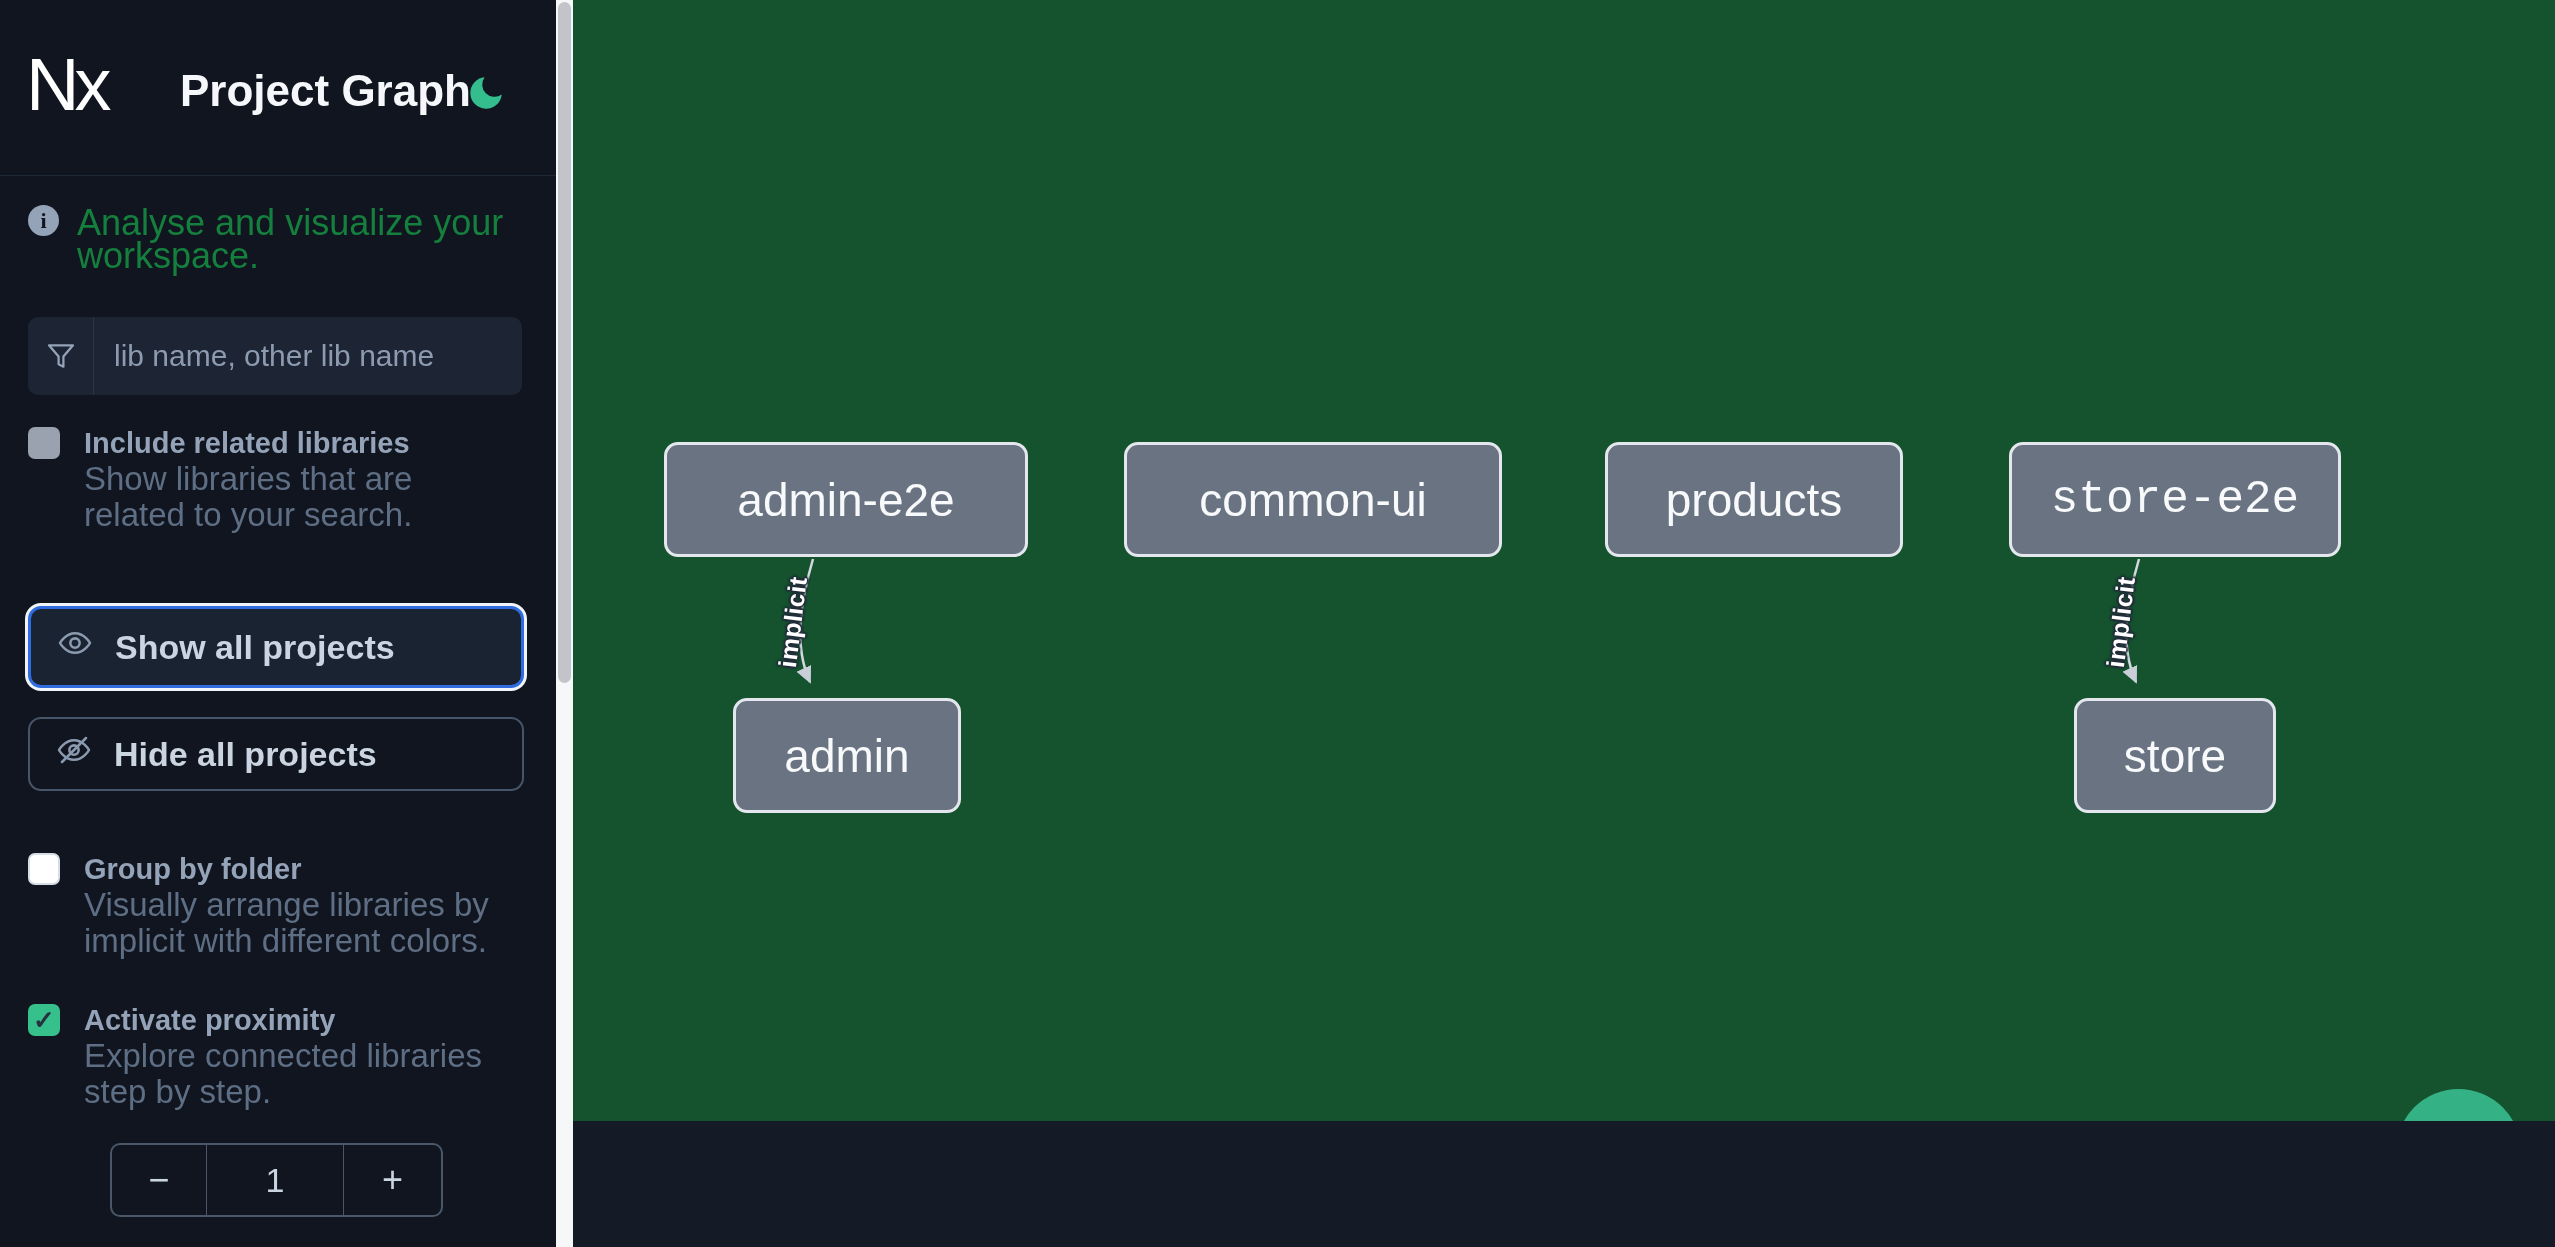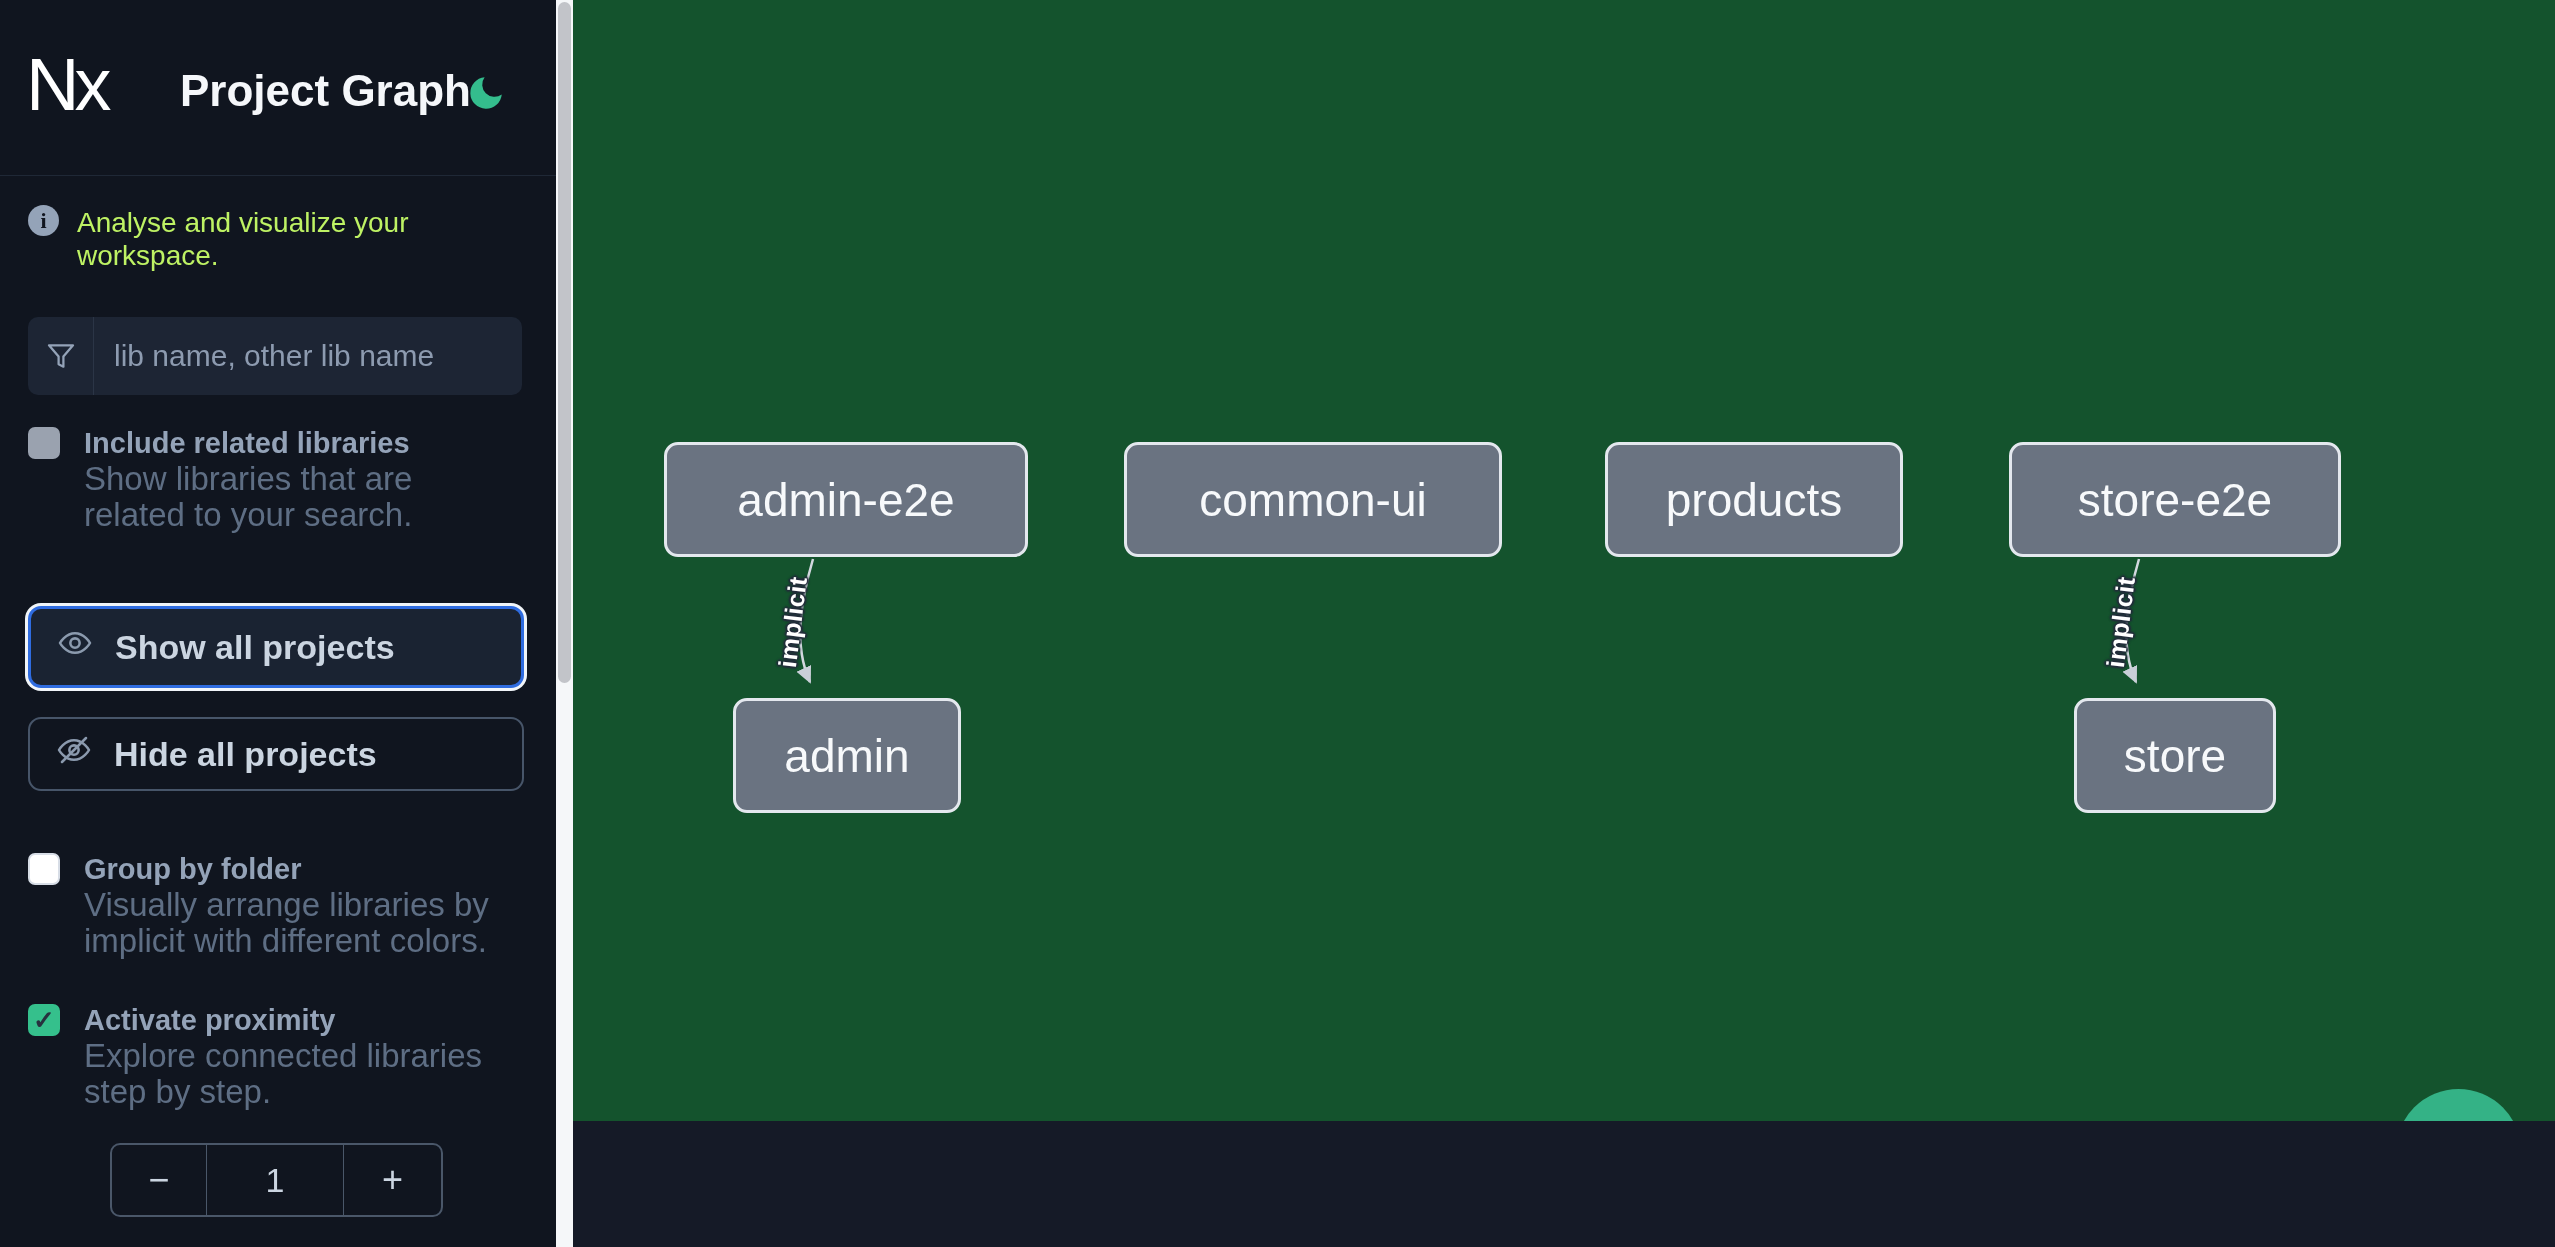--- a/index.html
+++ b/index.html
@@ -9,21 +9,21 @@
   
   .sidebar{position:absolute;left:0;top:0;width:556px;height:1247px;background:#10151f;}
   .sb-header{position:absolute;left:0;top:0;width:556px;height:176px;border-bottom:1px solid #1f2836;}
   .logo{position:absolute;left:26px;top:50px;color:#ffffff;font-size:74px;font-weight:400;letter-spacing:-5px;line-height:70px;}
   .app-title{position:absolute;left:180px;top:64px;margin:0;color:#f5f7fa;font-size:44px;font-weight:700;line-height:54px;}
   .theme-toggle{position:absolute;left:465px;top:72px;width:42px;height:42px;background:none;border:none;padding:0;cursor:pointer;}
 
   .info-row{position:absolute;left:28px;top:205px;display:flex;align-items:flex-start;gap:18px;width:500px;}
   .info-icon{flex:0 0 auto;width:31px;height:31px;border-radius:50%;background:#94a3b8;color:#10151f;
              font-size:22px;font-weight:800;display:flex;align-items:center;justify-content:center;font-family:"Liberation Serif",serif;}
-  .info-text{color:#bef264;font-size:28px;line-height:33px;padding-top:1px;}
+  .info-text{color:#15803d;font-size:36px;line-height:33px;padding-top:1px;}
 
   .search{position:absolute;left:28px;top:317px;width:494px;height:78px;background:#1d2534;border-radius:10px;
           display:flex;align-items:stretch;overflow:hidden;}
   .search-iconcell{flex:0 0 66px;display:flex;align-items:center;justify-content:center;border-right:1px solid #2b3546;}
   .search input{flex:1;background:transparent;border:none;outline:none;color:#e2e8f0;font-size:30px;padding:0 20px;}
   .search input::placeholder{color:#8d9bb0;opacity:1;}
 
   .option{position:absolute;left:28px;width:500px;}
   .opt-include{top:425px;}
   .opt-group{top:851px;}
@@ -155,21 +155,21 @@
           <path d="M0,0 L17,8 L0,16 z" fill="#c9cfd8"></path>
         </marker>
       </defs>
       <path d="M 240 559 C 228 600, 220 645, 237 682" fill="none" stroke="#d3d8df" stroke-width="2.5" marker-end="url(#arrow)"></path>
       <path d="M 1566 559 C 1554 600, 1546 645, 1563 682" fill="none" stroke="#d3d8df" stroke-width="2.5" marker-end="url(#arrow)"></path>
     </svg>
 
     <div class="node" style="left:91px;top:442px;width:364px;">admin-e2e</div>
     <div class="node" style="left:551px;top:442px;width:378px;">common-ui</div>
     <div class="node" style="left:1032px;top:442px;width:298px;">products</div>
-    <div class="node" style="left:1436px;top:442px;width:332px;">store-e2e</div>
+    <div class="node" style="left:1436px;top:442px;width:332px;font-family:Liberation Mono, monospace;">store-e2e</div>
     <div class="node" style="left:160px;top:698px;width:228px;">admin</div>
     <div class="node" style="left:1501px;top:698px;width:202px;">store</div>
 
     <div class="edge-label" style="left:220px;top:622px;">implicit</div>
     <div class="edge-label" style="left:1548px;top:622px;">implicit</div>
 
     <button class="fab">
       <span>
         <svg width="58" height="58" viewBox="0 0 24 24" fill="none" stroke="#ffffff" stroke-width="2.4" stroke-linecap="round" stroke-linejoin="round">
           <line x1="12" y1="5" x2="12" y2="13.5"></line>

